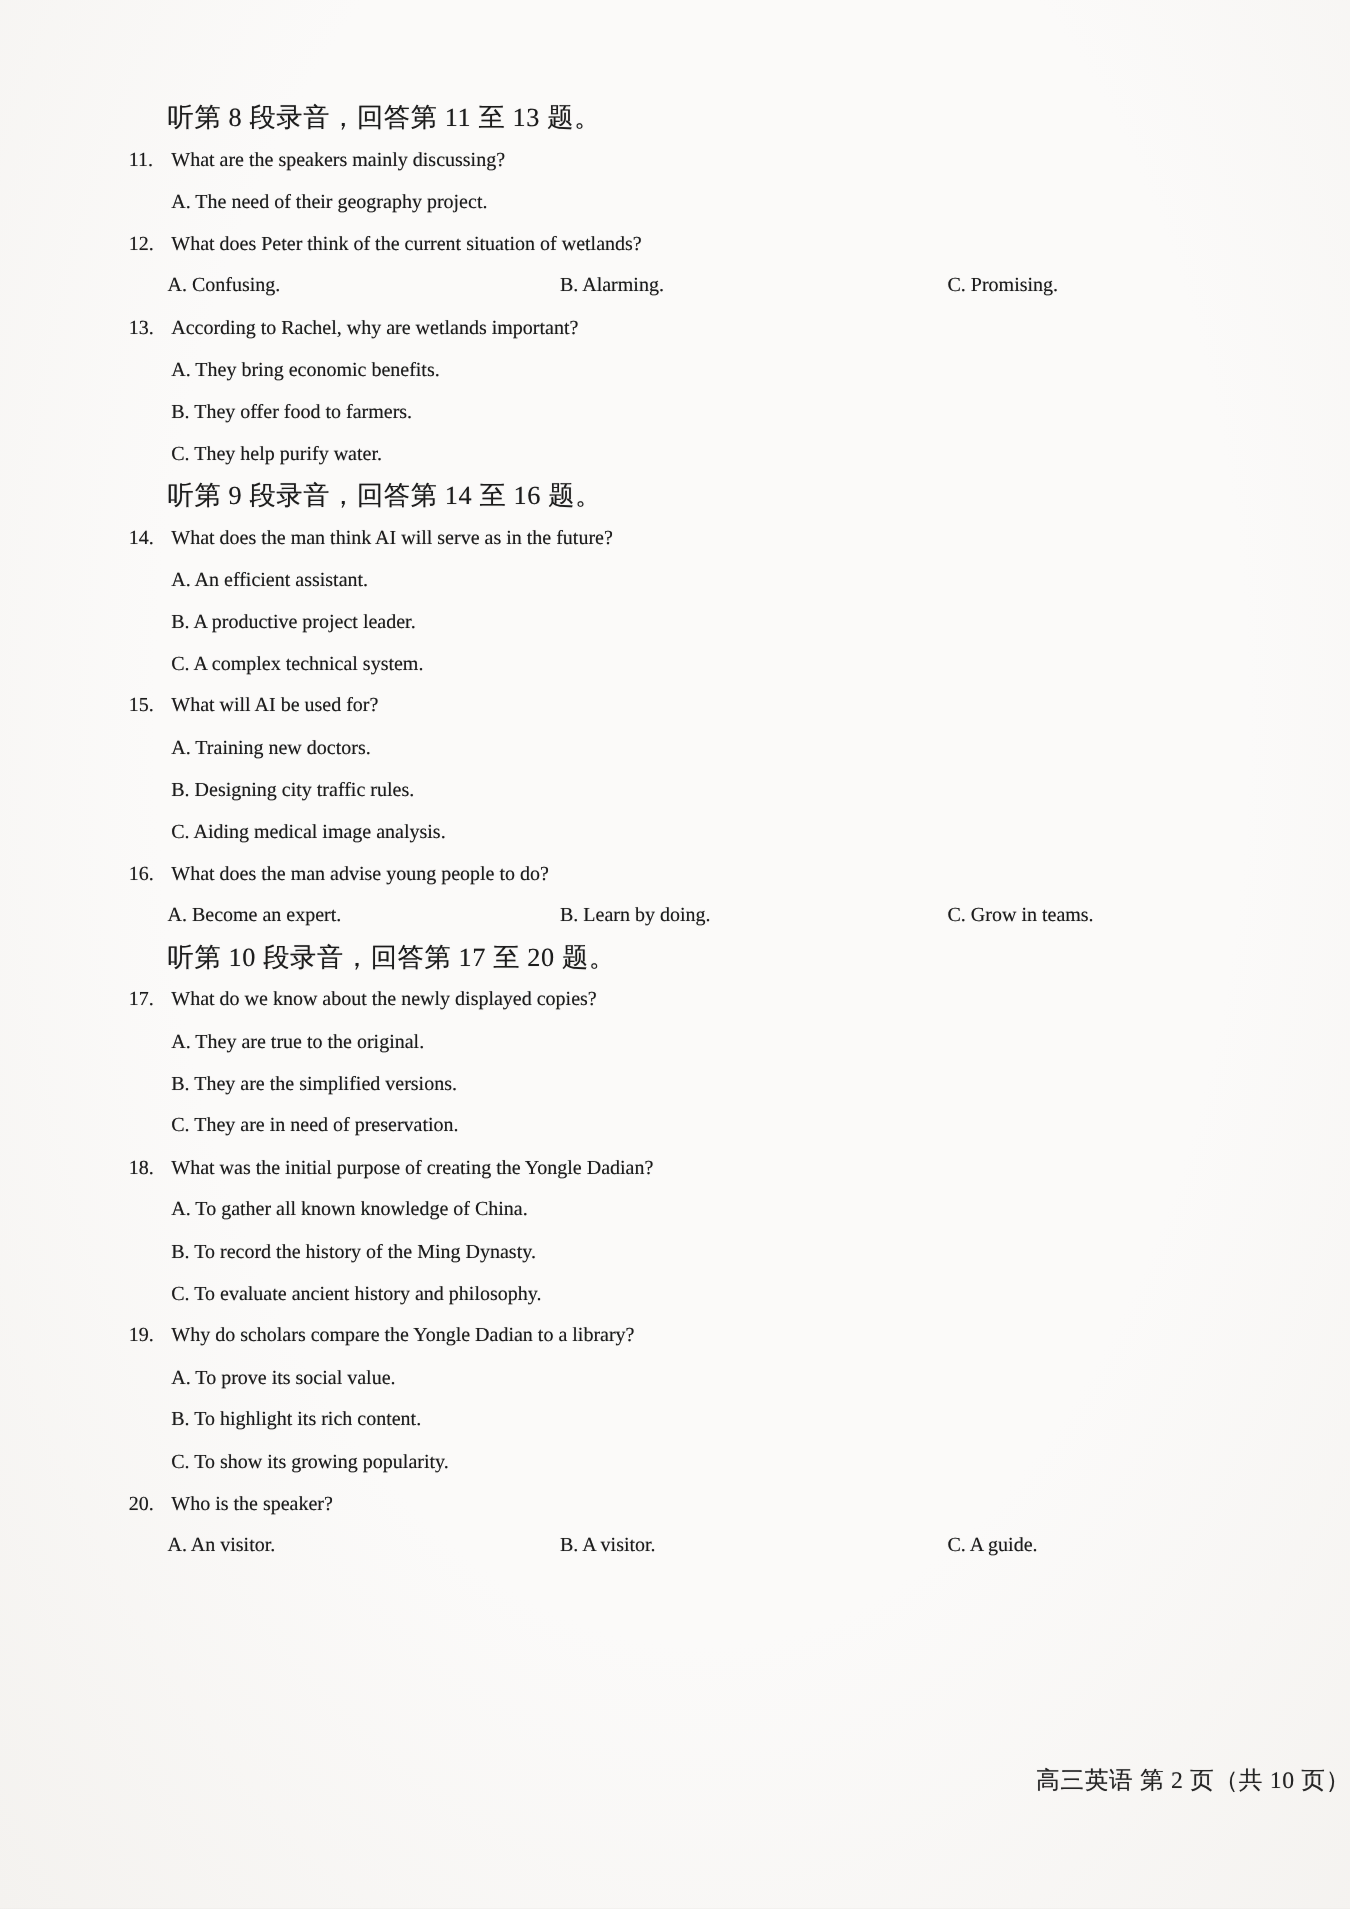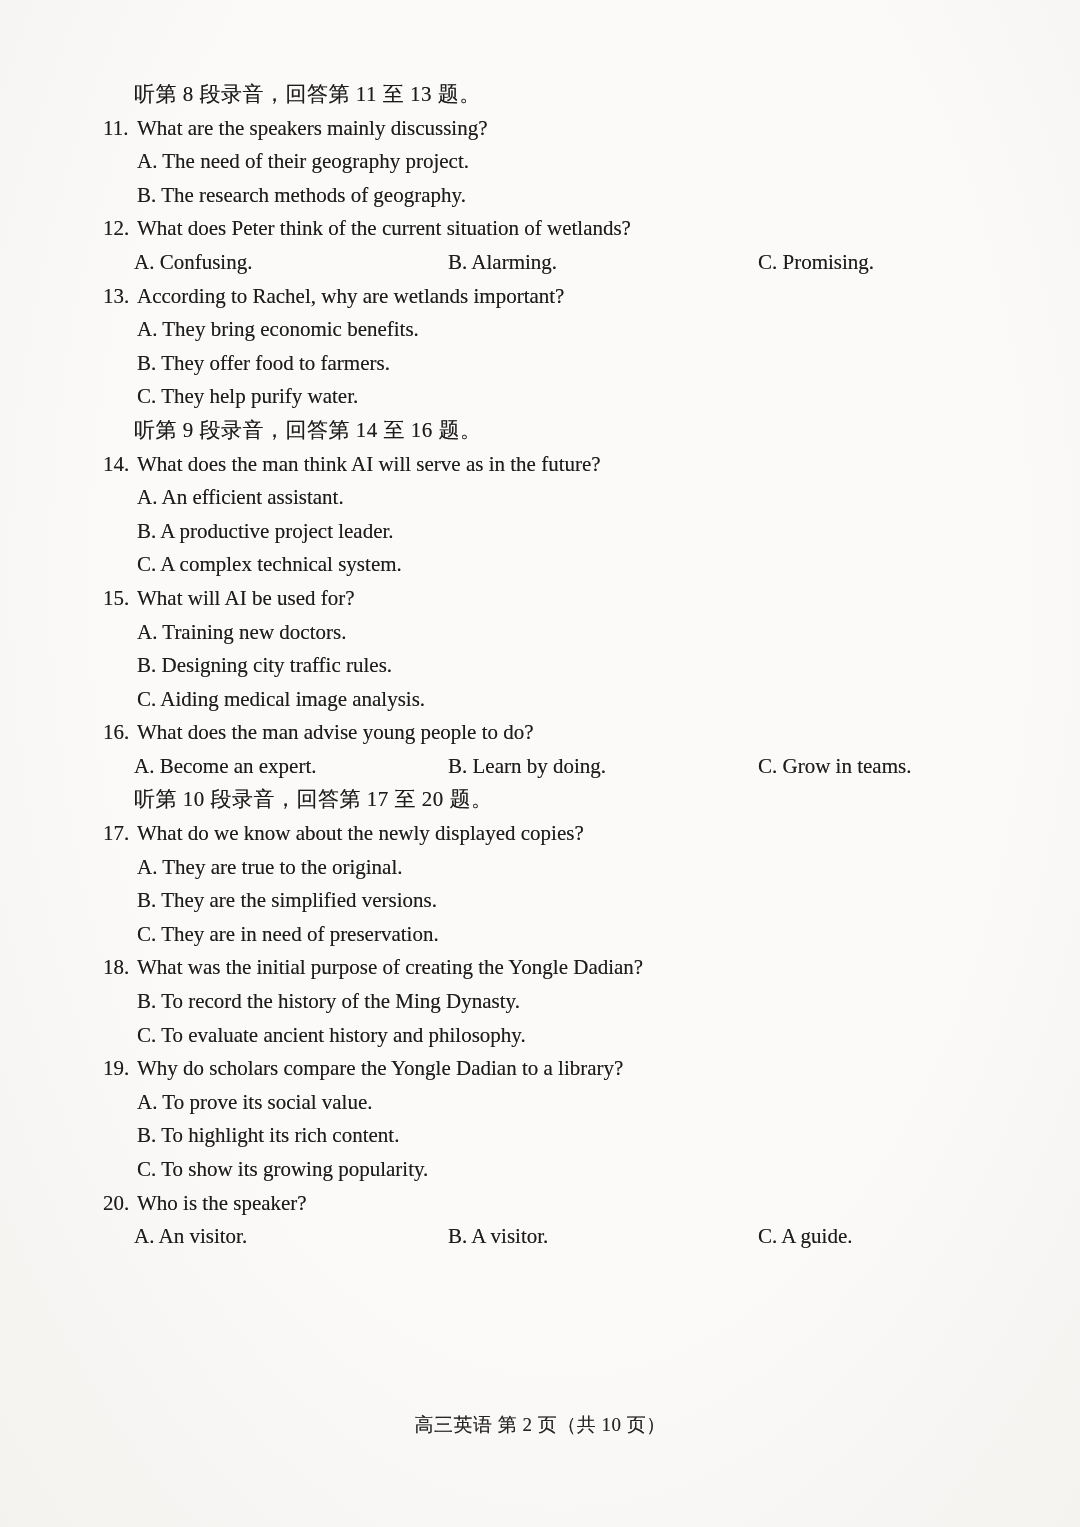--- a/index.html
+++ b/index.html
@@ -17,59 +17,58 @@
     color: #1c1c1c;
   }
   .content {
     padding-top: 78px;
     padding-left: 103px;
     padding-right: 55px;
   }
   .line {
     height: 33.6px;
     line-height: 33.6px;
-    font-size: 21px;
+    font-size: 16px;
     white-space: nowrap;
     text-shadow: 0 0 0.6px rgba(40,40,40,0.55);
   }
   .cn { font-size: 21px; letter-spacing: 0.5px; margin-left: 31px; }
   .q { display: flex; }
   .qnum { flex: none; width: 34px; }
   .qtext { flex: 1; }
   .opt { padding-left: 34px; }
   .optrow { padding-left: 31px; display: flex; }
   .optrow .col1 { width: 314px; flex: none; }
   .optrow .col2 { width: 310px; flex: none; }
   .optrow .col3 { flex: 1; }
   .footer {
     position: absolute;
     left: 0; right: 0;
     top: 1412px;
-    text-align: center;
+    text-align: right;
     font-size: 19px;
     line-height: 26px;
     color: #252525;
     text-shadow: 0 0 0.6px rgba(40,40,40,0.5);
     letter-spacing: 0.5px;
   }
 </style>
 </head>
 <body>
 
 <div class="page">
   <div class="content">
 
     <div class="line cn">听第 8 段录音，回答第 11 至 13 题。</div>
 
     <div class="line q">
       <span class="qnum">11.</span>
       <span class="qtext">What are the speakers mainly discussing?</span>
     </div>
     <div class="line opt">A. The need of their geography project.</div>
-    <div class="line opt">B. The research methods of geography.</div>
 
     <div class="line q">
       <span class="qnum">12.</span>
       <span class="qtext">What does Peter think of the current situation of wetlands?</span>
     </div>
     <div class="line optrow">
       <span class="col1">A. Confusing.</span>
       <span class="col2">B. Alarming.</span>
       <span class="col3">C. Promising.</span>
     </div>
@@ -117,20 +116,21 @@
       <span class="qtext">What do we know about the newly displayed copies?</span>
     </div>
     <div class="line opt">A. They are true to the original.</div>
     <div class="line opt">B. They are the simplified versions.</div>
     <div class="line opt">C. They are in need of preservation.</div>
 
     <div class="line q">
       <span class="qnum">18.</span>
       <span class="qtext">What was the initial purpose of creating the Yongle Dadian?</span>
     </div>
+    <div class="line opt">A. To gather all known knowledge of China.</div>
     <div class="line opt">B. To record the history of the Ming Dynasty.</div>
     <div class="line opt">C. To evaluate ancient history and philosophy.</div>
 
     <div class="line q">
       <span class="qnum">19.</span>
       <span class="qtext">Why do scholars compare the Yongle Dadian to a library?</span>
     </div>
     <div class="line opt">A. To prove its social value.</div>
     <div class="line opt">B. To highlight its rich content.</div>
     <div class="line opt">C. To show its growing popularity.</div>

